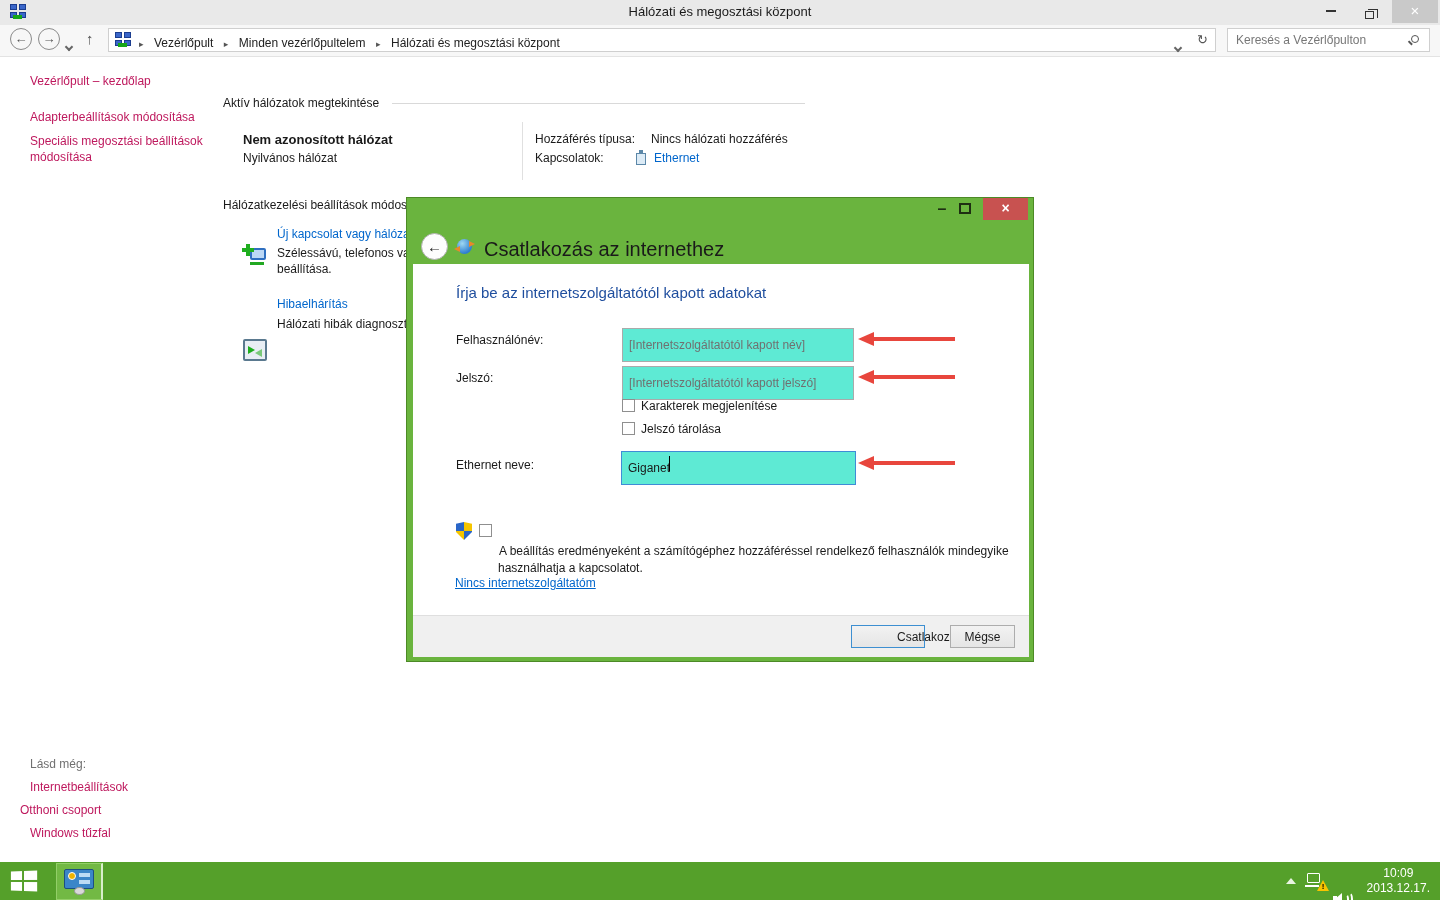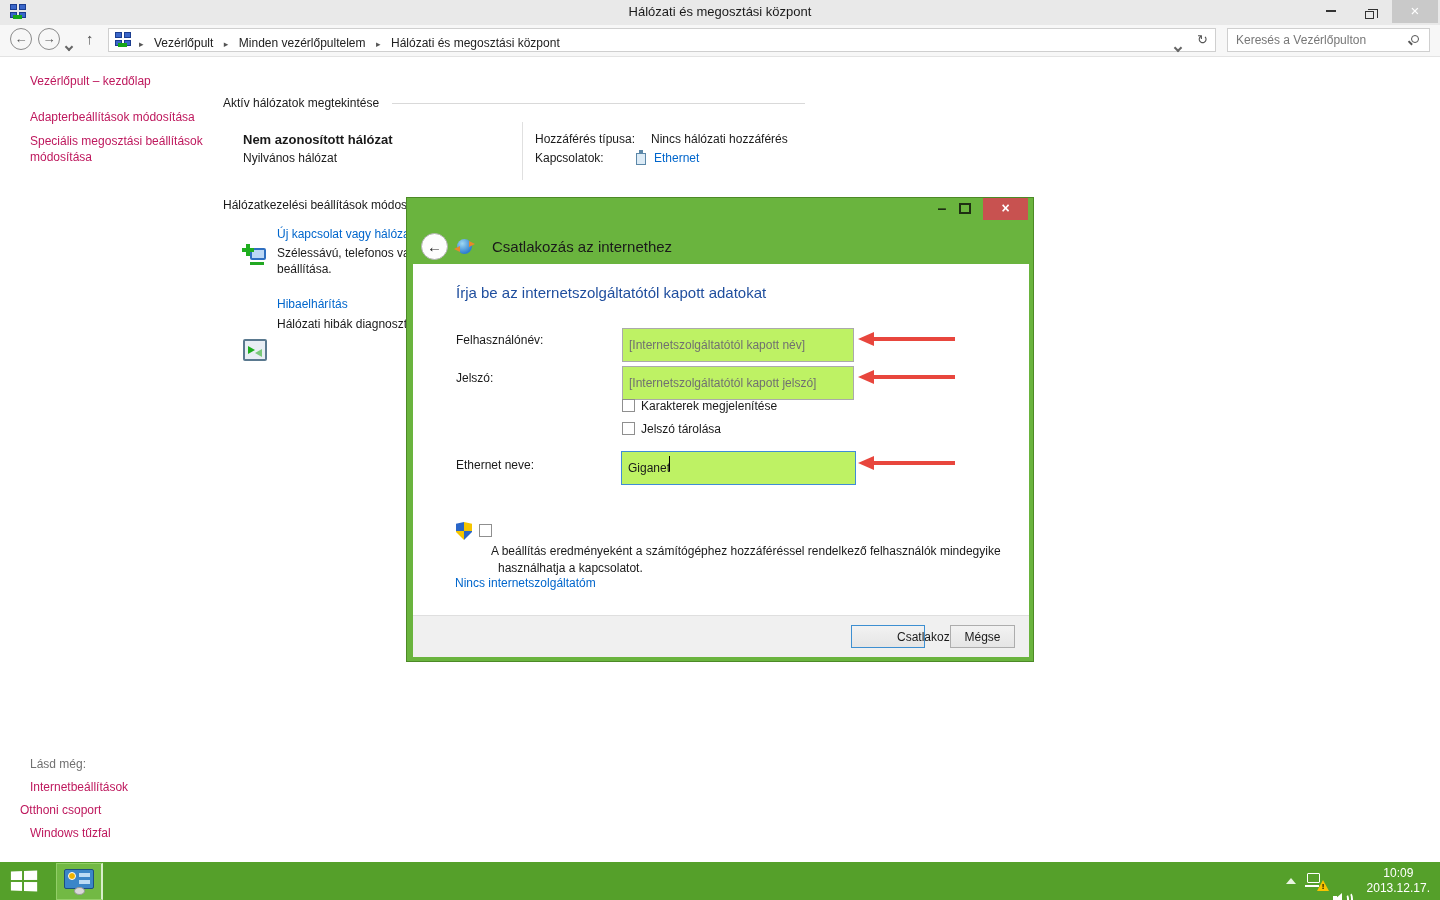--- a/index.html
+++ b/index.html
@@ -56,30 +56,30 @@
 
   
   #dialog { position:absolute; left:406px; top:197px; width:628px; height:465px; background:#6ab43e; border:1px solid #4c8a26; z-index:50; }
   #dlg-min { position:absolute; left:524px; top:2px; width:22px; height:20px; color:#1e2f12; text-align:center; line-height:18px; font-weight:bold; }
   #dlg-max { position:absolute; left:552px; top:5px; width:12px; height:11px; border:2px solid #1e2f12; }
   #dlg-close { position:absolute; left:576px; top:0; width:45px; height:22px; background:#c85250; color:#fff; text-align:center; line-height:21px; font-size:14px; font-weight:bold; }
   #dlg-back { position:absolute; left:14px; top:35px; width:27px; height:27px; border-radius:50%; background:#fdfdfd; border:1px solid #b0b0b0; color:#222; text-align:center; line-height:25px; font-size:15px; }
   .globe { position:relative; width:15px; height:15px; border-radius:50%; background:radial-gradient(circle at 35% 30%, #9fd8f2, #2f7fd0 70%); display:inline-block; }
   .globe:before { content:""; position:absolute; right:-3px; top:2px; width:0; height:0; border-top:3px solid transparent; border-bottom:3px solid transparent; border-left:6px solid #e8892a; }
   .globe:after { content:""; position:absolute; left:-3px; bottom:2px; width:0; height:0; border-top:3px solid transparent; border-bottom:3px solid transparent; border-right:6px solid #e8892a; }
-  #dlg-title { position:absolute; left:85px; top:40px; font-size:15px; color:#1a1a1a; }
+  #dlg-title { position:absolute; left:77px; top:40px; font-size:20px; color:#1a1a1a; }
   #dlg-body { position:absolute; left:6px; top:66px; width:616px; height:351px; background:#fff; overflow:hidden; }
   #dlg-footer { position:absolute; left:6px; top:417px; width:616px; height:42px; background:#f0f0f0; border-top:1px solid #dfdfdf; }
   .dlg-h { color:#1f4e9e; font-size:15px; }
-  .fld { position:absolute; height:24px; width:232px; border:1px solid #aaaaaa; font-family:"Liberation Sans",sans-serif; font-size:12px; padding:16px 6px; color:#1a1a1a; outline:none; background:#bef264; }
+  .fld { position:absolute; height:24px; width:232px; border:1px solid #aaaaaa; font-family:"Liberation Sans",sans-serif; font-size:12px; padding:16px 6px; color:#1a1a1a; outline:none; background:#5eead4; }
   .fld.hint { color:#707070; }
   .fld.focused { border:1px solid #3f8cd6; width:235px; height:26px; }
   .cb { display:inline-block; width:13px; height:13px; border:1px solid #8f8f8f; background:#fff; vertical-align:-2px; }
   .shield { width:16px; height:18px; background:conic-gradient(#f5c500 0 25%, #2a66c8 0 50%, #f5c500 0 75%, #2a66c8 0); clip-path:polygon(50% 0, 100% 10%, 100% 55%, 50% 100%, 0 55%, 0 10%); }
-  .ulink { color:#0066cc; font-size:12px; cursor:pointer; }
+  .ulink { color:#0066cc; font-size:12px; text-decoration:underline; cursor:pointer; }
   .dlg-btn { position:absolute; top:9px; height:23px; background:linear-gradient(#f2f2f2,#e5e5e5); border:1px solid #adadad; font-family:"Liberation Sans",sans-serif; font-size:12px; color:#1a1a1a; }
   .dlg-btn.default { border:1px solid #3d8fd1; }
 
   
   .arrow { position:absolute; width:98px; height:14px; z-index:60; }
   .arrow .head { position:absolute; left:0; top:0; width:0; height:0; border-top:7px solid transparent; border-bottom:7px solid transparent; border-right:16px solid #e8463d; }
   .arrow .tail { position:absolute; left:14px; top:5px; width:83px; height:4px; background:#e8463d; }
 
   
   #taskbar { position:absolute; left:0; top:862px; width:1440px; height:38px; background:#55a02a; z-index:70; }
@@ -214,21 +214,21 @@
 
       <span class="abs cb" style="left:209px; top:158px;"></span>
       <span class="abs small" style="left:228px; top:158px;">Jelszó tárolása</span>
 
       <div class="abs small" style="left:43px; top:194px;">Ethernet neve:</div>
       <input class="fld focused abs" style="left: 208px; top: 187px;" value="Giganet">
       <div class="abs" style="left:256px; top:192px; width:1px; height:15px; background:#000;"></div>
 
       <div class="abs shield" style="left:43px; top:258px;"></div>
       <span class="abs cb" style="left:66px; top:260px;"></span>
-      <div class="abs small" style="left:78px; top:280px;">A beállítás eredményeként a számítógéphez hozzáféréssel rendelkező felhasználók mindegyike</div>
+      <div class="abs small" style="left:86px; top:280px;">A beállítás eredményeként a számítógéphez hozzáféréssel rendelkező felhasználók mindegyike</div>
       <div class="abs small" style="left:85px; top:297px;">használhatja a kapcsolatot.</div>
 
       <div class="abs ulink" style="left:42px; top:312px;">Nincs internetszolgáltatóm</div>
     </div>
 
     <div id="dlg-footer">
       <button class="dlg-btn default" style="left:438px; width:74px;padding-left:45px;">Csatlakozás</button>
       <button class="dlg-btn" style="left:537px; width:65px;">Mégse</button>
     </div>
   </div>

